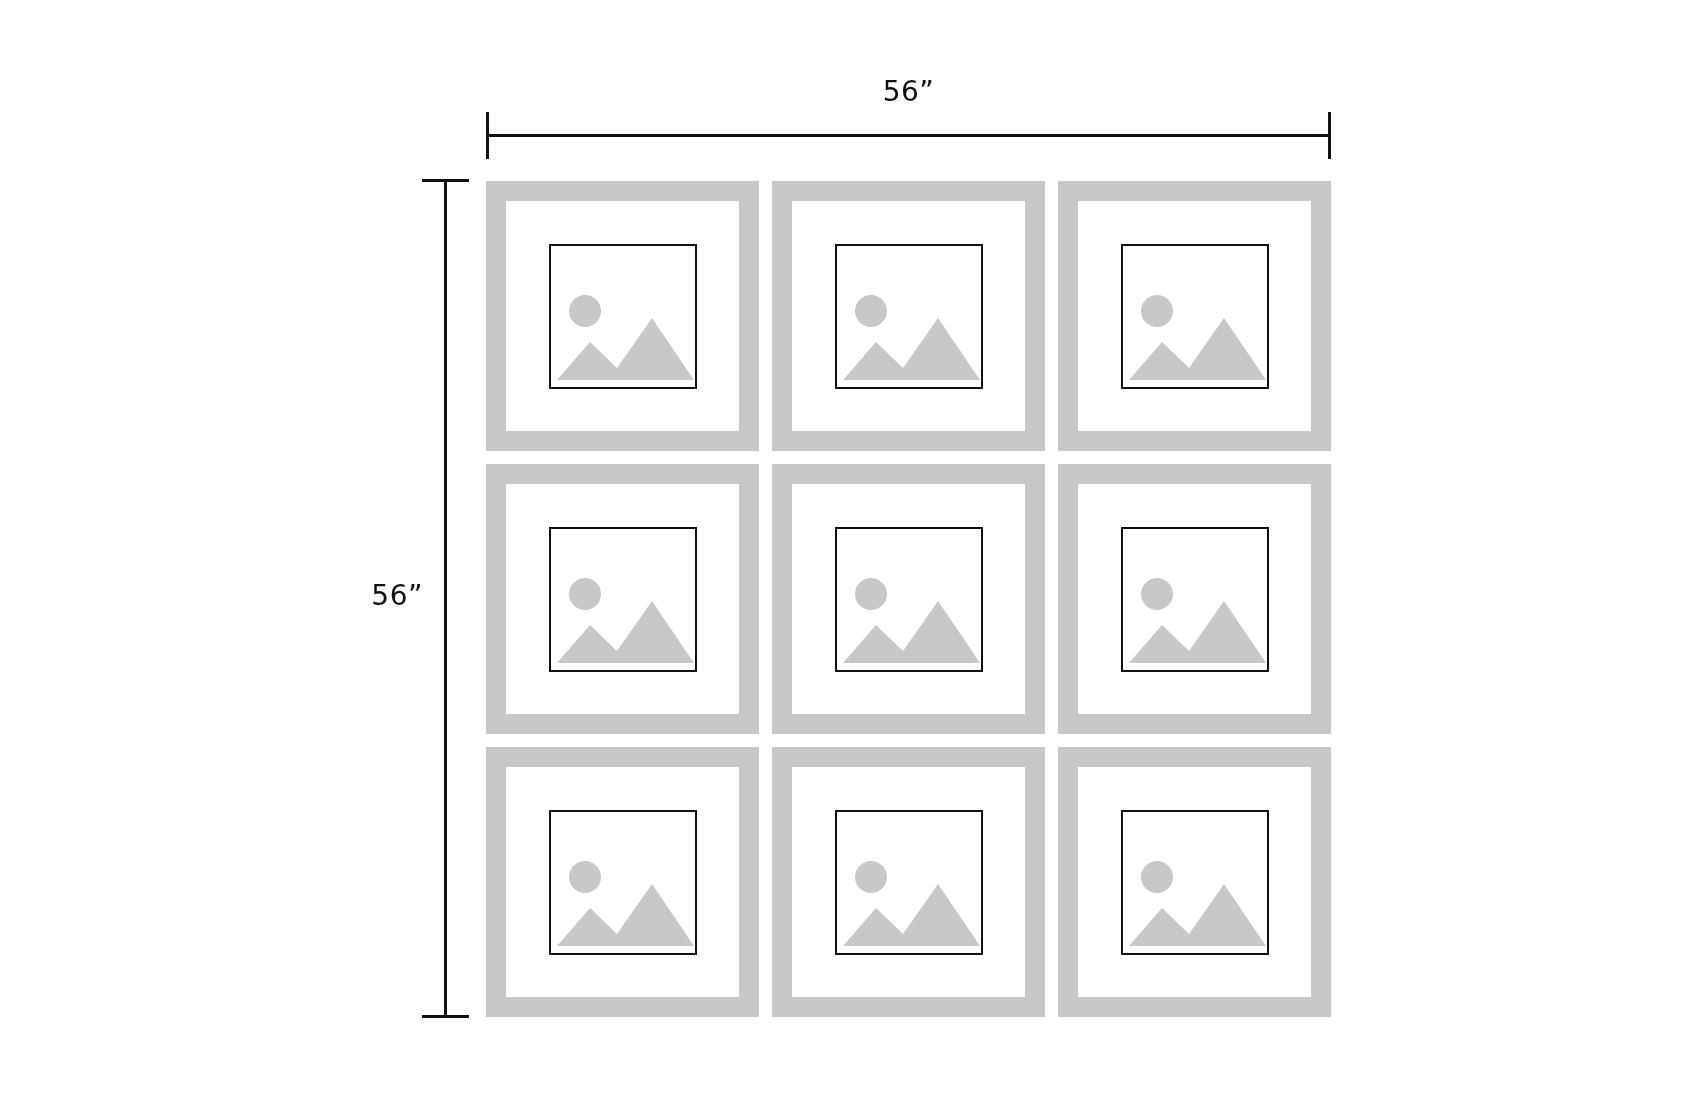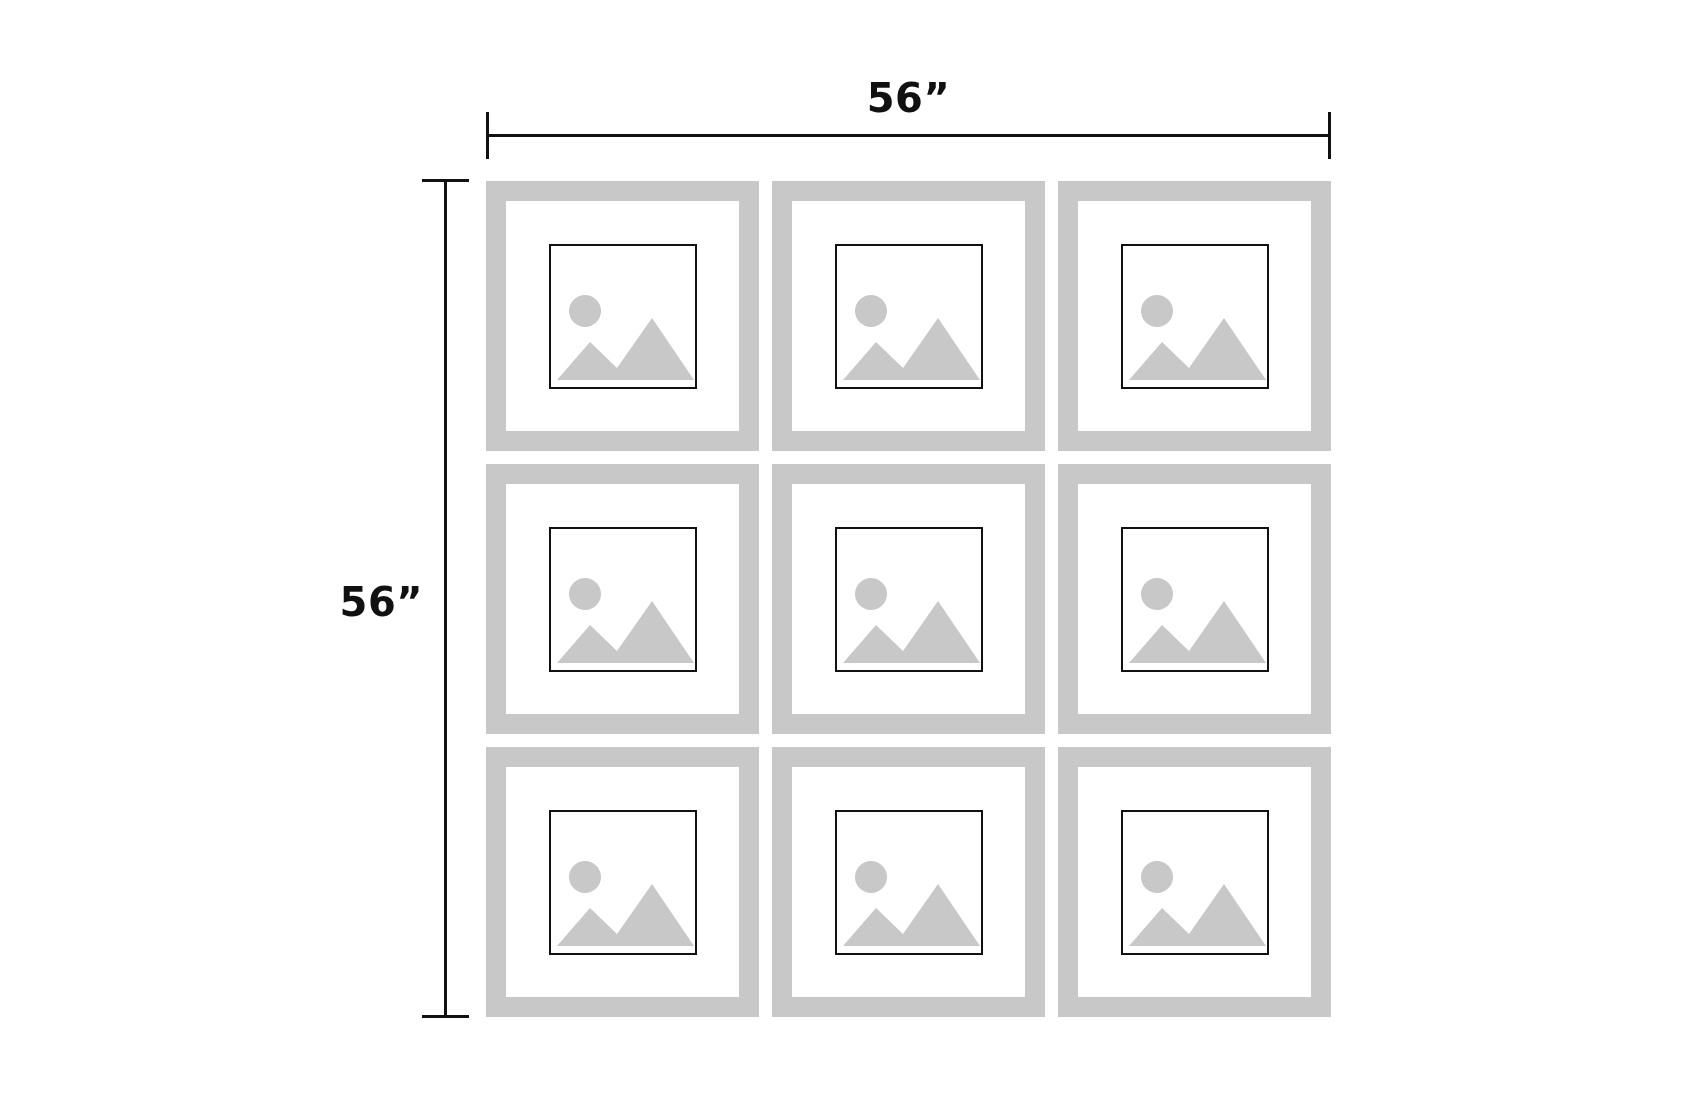--- a/index.html
+++ b/index.html
@@ -15,22 +15,22 @@
     position: relative;
     width: 1700px;
     height: 1100px;
     background: var(--bg, #ffffff);
   }
 
   
   .dim-label {
     position: absolute;
     color: var(--line, #111111);
-    font-weight: bold;
-    font-size: 40px;
+    font-weight: normal;
+    font-size: 28px;
     line-height: 1;
     letter-spacing: 0.5px;
   }
   .dim-label.top {
     left: 486px;
     width: 845px;
     top: 78px;
     text-align: center;
   }
   .dim-label.left {

